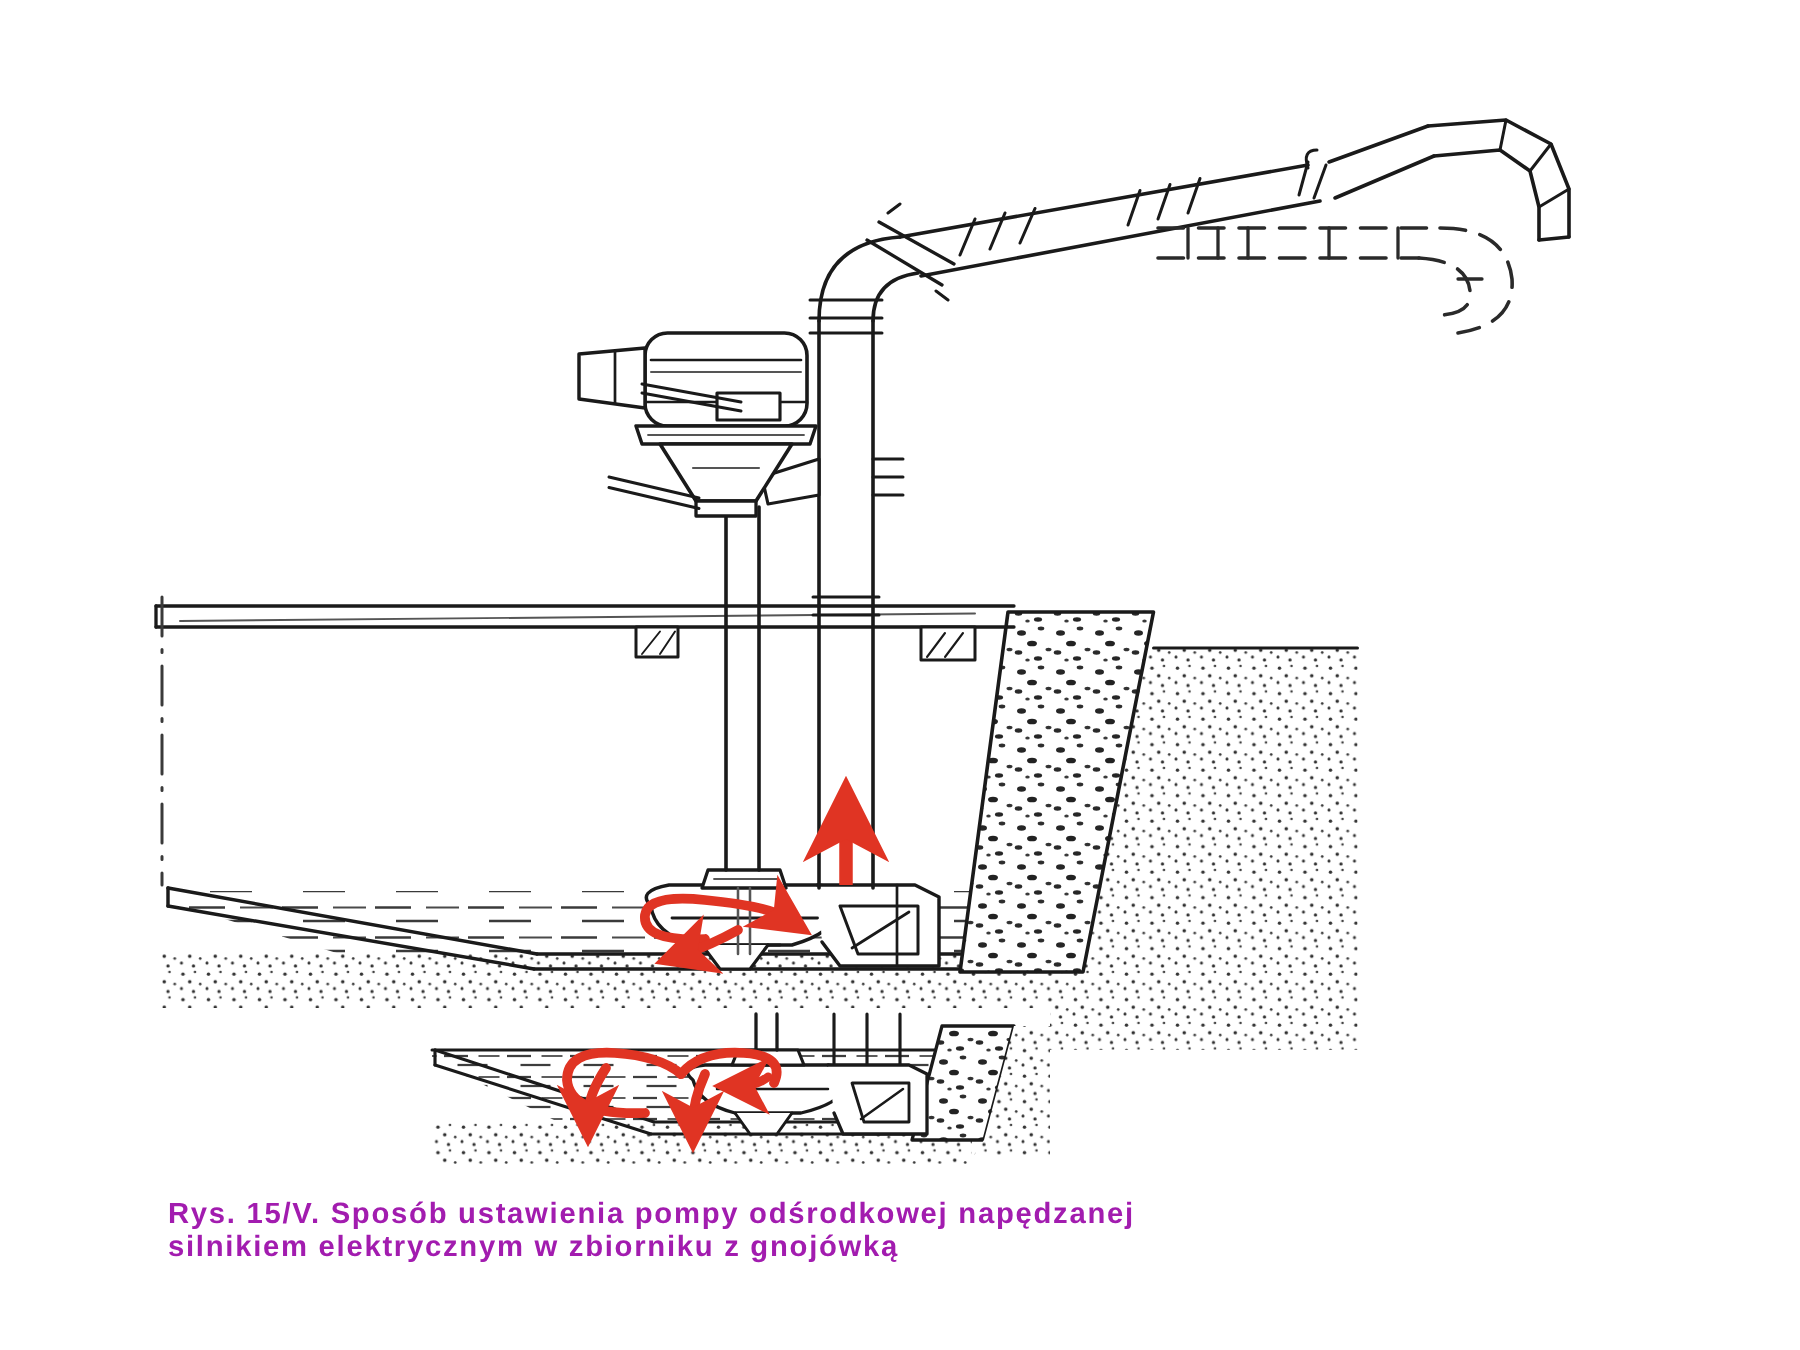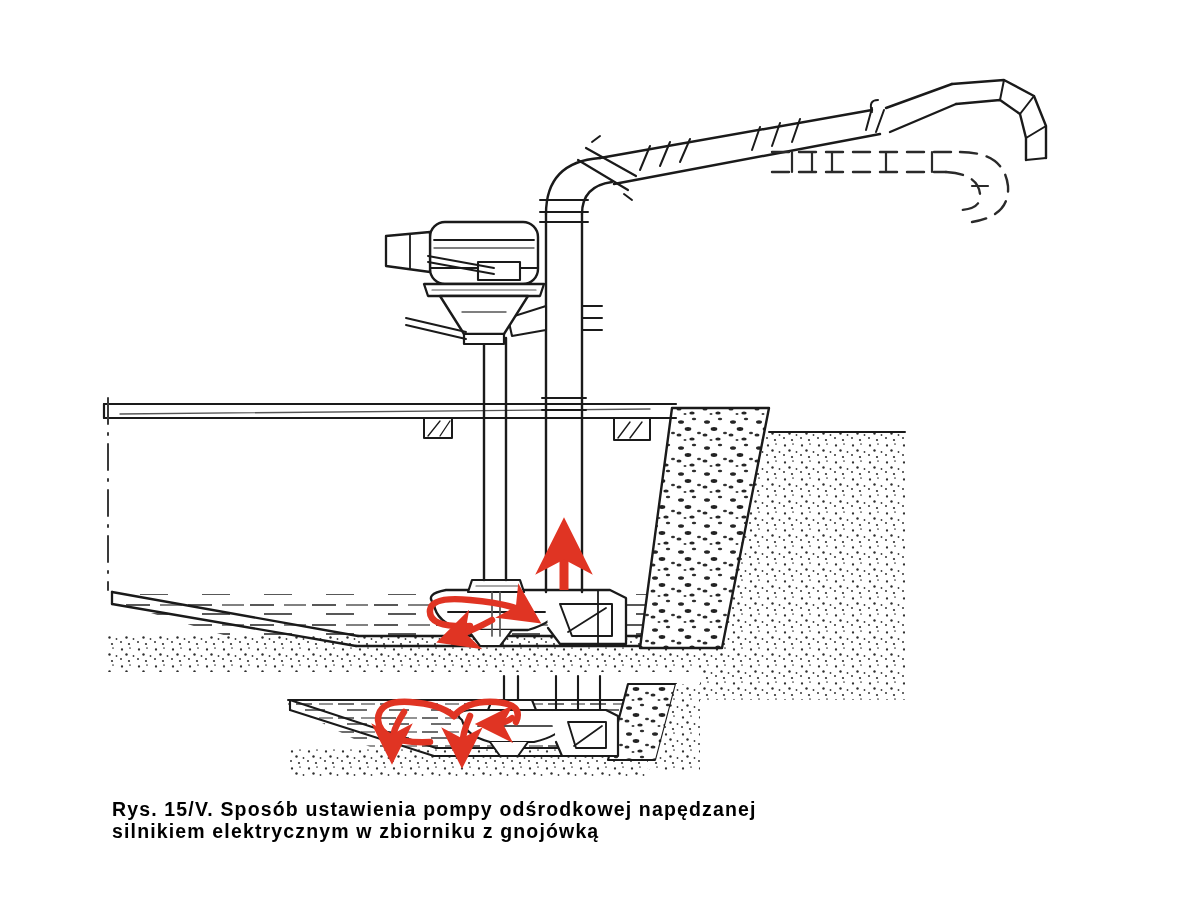--- a/index.html
+++ b/index.html
@@ -13,21 +13,21 @@
     position:relative;
     width:1200px;height:900px;
     background:#ffffff;
   }
   #drawing{position:absolute;left:0;top:0;width:1200px;height:900px;}
   #caption{
     position:absolute;
     left:112px;
     top:798px;
     width:990px;
-    color:#000000;
+    color:#a21caf;
     font-family:"Liberation Sans",sans-serif;
     font-weight:bold;
     font-size:19.5px;
     line-height:22px;
     letter-spacing:1.15px;
     white-space:pre-line;
   }
 </style>
 </head>
 <body>

